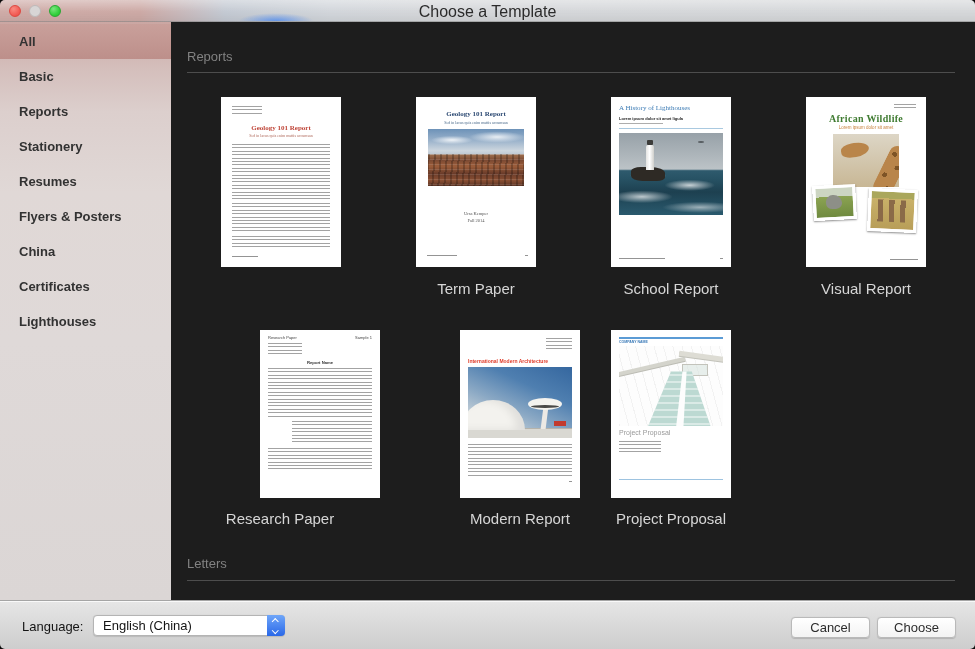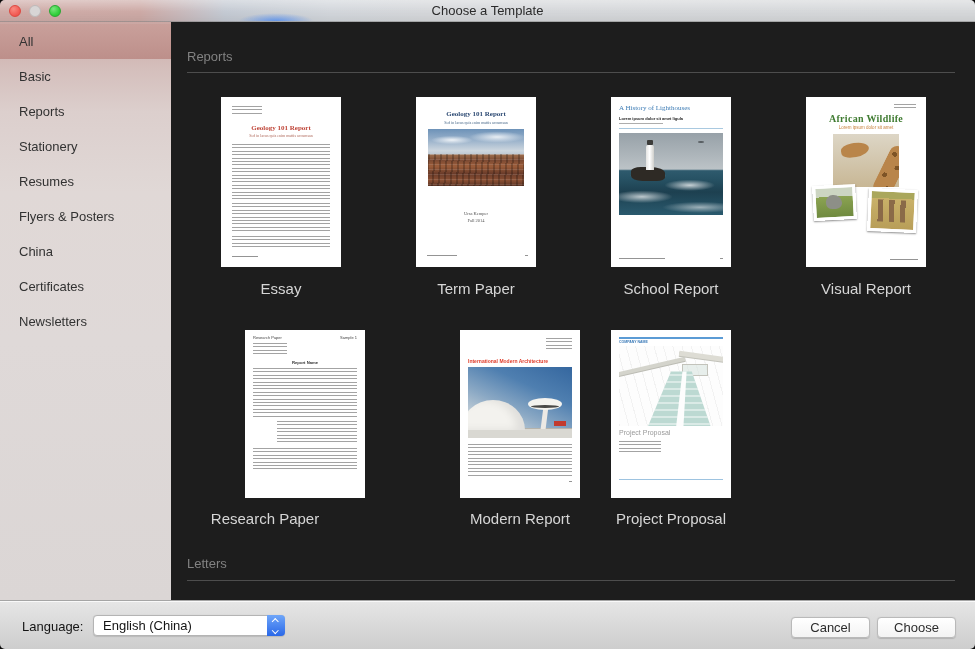--- a/index.html
+++ b/index.html
@@ -7,44 +7,44 @@
   .window{position:relative;width:975px;height:649px;font-family:"Liberation Sans",sans-serif;
     border-radius:5px;overflow:hidden;background:#1d1d1d;}
 
   
   .titlebar{position:absolute;left:0;top:0;width:975px;height:22px;
     background-image:
       radial-gradient(ellipse 52px 11px at 276px 21px, rgba(60,130,245,.70), rgba(60,130,245,0) 72%),
       linear-gradient(180deg, rgba(255,255,255,.38), rgba(255,255,255,0) 55%, rgba(0,0,0,.05)),
       linear-gradient(90deg,#cfaca8 0px,#cdaaa6 140px,#c4cad3 225px,#d2d6db 330px,#d5d7da 430px,#d6d8da 975px);
     border-bottom:1px solid rgba(0,0,0,.28);}
-  .tb-title{position:absolute;left:0;right:0;top:3px;text-align:center;font-size:13px;font-weight:500;color:#2b2b2b;}
+  .tb-title{position:absolute;left:0;right:0;top:3px;text-align:center;font-size:16px;font-weight:500;color:#2b2b2b;}
   .tlight{position:absolute;top:5px;width:12px;height:12px;border-radius:50%;}
   .tl-close{left:9px;background:radial-gradient(circle at 35% 30%,#f98a80,#f25e57 60%,#e8463f);border:.5px solid #dd4840;}
   .tl-min{left:29px;background:#d8d5d5;border:.5px solid #bdb9b9;}
   .tl-zoom{left:49px;background:radial-gradient(circle at 35% 30%,#7be57f,#33d13d 60%,#23b931);border:.5px solid #28a832;}
 
   
   .sidebar{position:absolute;left:0;top:22px;width:171px;height:578px;
     background:linear-gradient(180deg,#cba6a2 0px,#d4bebb 45px,#dccfcd 90px,#e0d8d6 170px,#dfd9d8 320px,#dbd6d5 578px);}
   .side-item{position:relative;height:35px;line-height:35px;padding-left:19px;font-size:13px;color:#323232;}
   .side-item.sel{background:linear-gradient(180deg,#c9a09b,#bd8f8a);}
-  .side-list{position:absolute;top:2px;left:0;right:0;}
+  .side-list{position:absolute;top:2px;left:0;right:0;font-weight:bold;}
 
   
   .main{position:absolute;left:171px;top:22px;width:804px;height:578px;background:#1d1d1d;overflow:hidden;}
   .sec-title{position:absolute;left:16px;font-size:13px;color:#828282;}
   .sec-rule{position:absolute;left:16px;width:768px;height:1px;background:#4d4d4d;}
   .sec-title.reports{top:27px;} .sec-rule.reports{top:50px;}
   .sec-title.letters{top:534px;} .sec-rule.letters{top:558px;}
 
   
   .card{position:absolute;width:120px;cursor:default;}
   .pos-a{left:50px;top:75px;}  .pos-b{left:245px;top:75px;}  .pos-c{left:440px;top:75px;}  .pos-d{left:635px;top:75px;}
-  .pos-e{left:34px;top:308px;padding-left:40px;} .pos-f{left:245px;top:308px;margin-left:44px;} .pos-g{left:440px;top:308px;}
+  .pos-e{left:49px;top:308px;padding-left:40px;} .pos-f{left:245px;top:308px;margin-left:44px;} .pos-g{left:440px;top:308px;}
   .page{position:relative;width:120px;height:170px;background:#ffffff;overflow:hidden;}
   .r2 .page{height:168px;}
   .tname{position:absolute;left:-38px;width:196px;top:183px;text-align:center;font-size:15px;color:#d6d6d6;}
   .r2 .tname{top:180px;}
 
   .tl{position:absolute;background-image:repeating-linear-gradient(180deg,rgba(0,0,0,.36) 0,rgba(0,0,0,.36) 1px,transparent 1px,transparent 3.4px);}
   .fl{position:absolute;height:1px;background:rgba(0,0,0,.42);}
   .ctr{position:absolute;left:0;right:0;text-align:center;}
   .serif{font-family:"Liberation Serif",serif;}
 
@@ -188,39 +188,38 @@
   <div class="sidebar">
     <div class="side-list">
       <div class="side-item sel">All</div>
       <div class="side-item">Basic</div>
       <div class="side-item">Reports</div>
       <div class="side-item">Stationery</div>
       <div class="side-item">Resumes</div>
       <div class="side-item">Flyers &amp; Posters</div>
       <div class="side-item">China</div>
       <div class="side-item">Certificates</div>
-      <div class="side-item">Newsletters</div>
+      <div class="side-item">Lighthouses</div>
     </div>
   </div>
 
   <div class="main">
     <div class="sec-title reports">Reports</div>
     <div class="sec-rule reports"></div>
 
     <div class="card pos-a r1">
       <div class="page">
         <div class="tl e-meta"></div>
         <div class="ctr serif e-title">Geology 101 Report</div>
         <div class="ctr serif e-sub">Sed in lacus quis enim mattis accumsan</div>
         <div class="tl e-body1"></div>
         <div class="tl e-body2"></div>
         <div class="tl e-body3"></div>
         <div class="fl e-foot"></div>
       </div>
-      <div class="tname">Essay</div>
     </div>
 
     <div class="card pos-b r1">
       <div class="page">
         <div class="ctr serif t-title">Geology 101 Report</div>
         <div class="ctr serif t-sub">Sed in lacus quis enim mattis accumsan</div>
         <div class="t-photo"></div>
         <div class="ctr serif t-author">Ursa Kemper</div>
         <div class="ctr serif t-term">Fall 2014</div>
         <div class="fl t-foot"></div>

